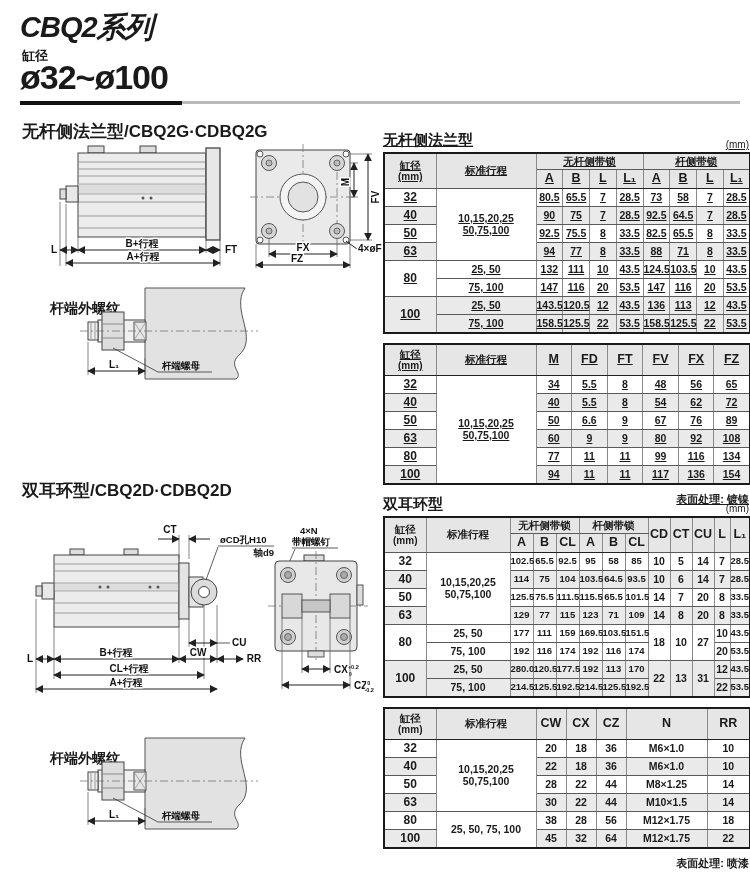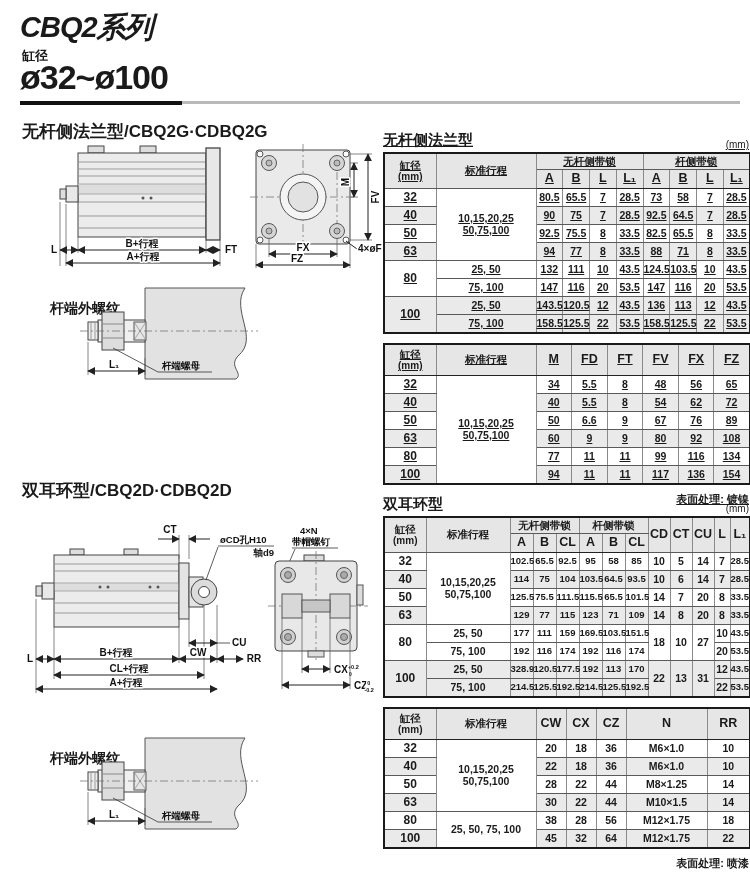--- a/index.html
+++ b/index.html
@@ -610,21 +610,21 @@
           <td class="vc">174</td>
           <td class="vc">192</td>
           <td class="vc">116</td>
           <td class="vc">174</td>
           <td>20</td>
           <td class="vc">53.5</td>
         </tr>
       <tr class="g">
           <td class="bore" rowspan="2">100</td>
           <td class="sstk">25, 50</td>
-          <td class="vc">328.9</td>
+          <td class="vc">280.0</td>
           <td class="vc">120.5</td>
           <td class="vc">177.5</td>
           <td class="vc">192</td>
           <td class="vc">113</td>
           <td class="vc">170</td>
           <td rowspan="2">22</td>
           <td rowspan="2">13</td>
           <td rowspan="2">31</td>
           <td>12</td>
           <td class="vc">43.5</td>

